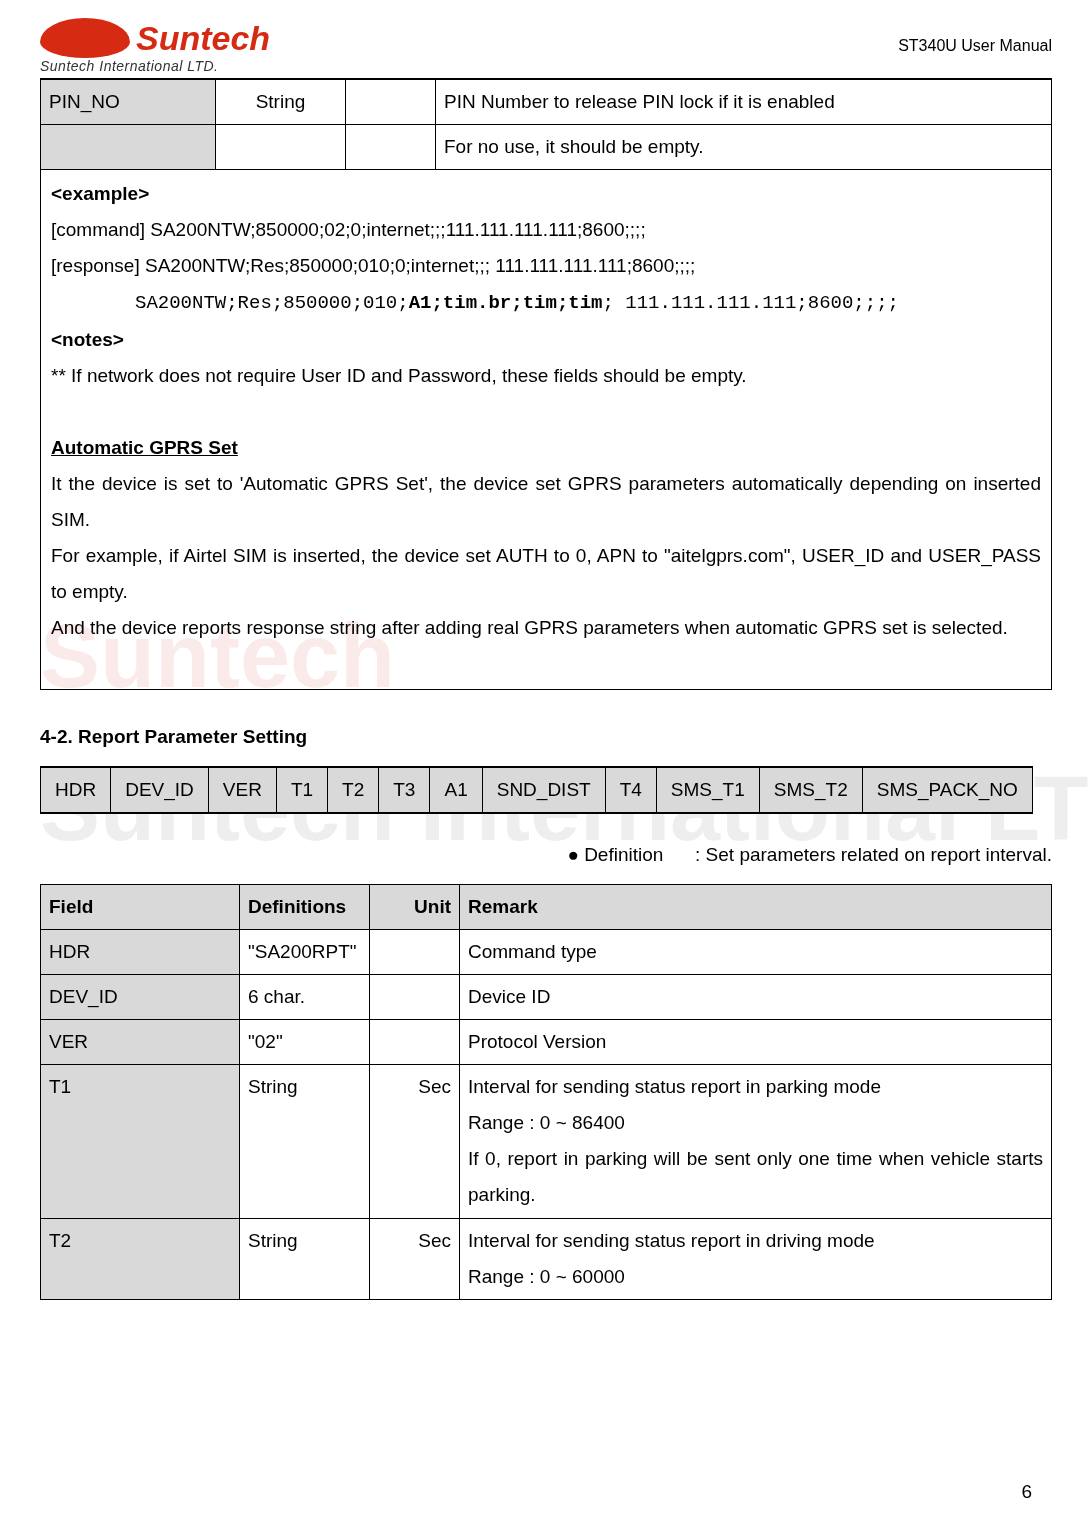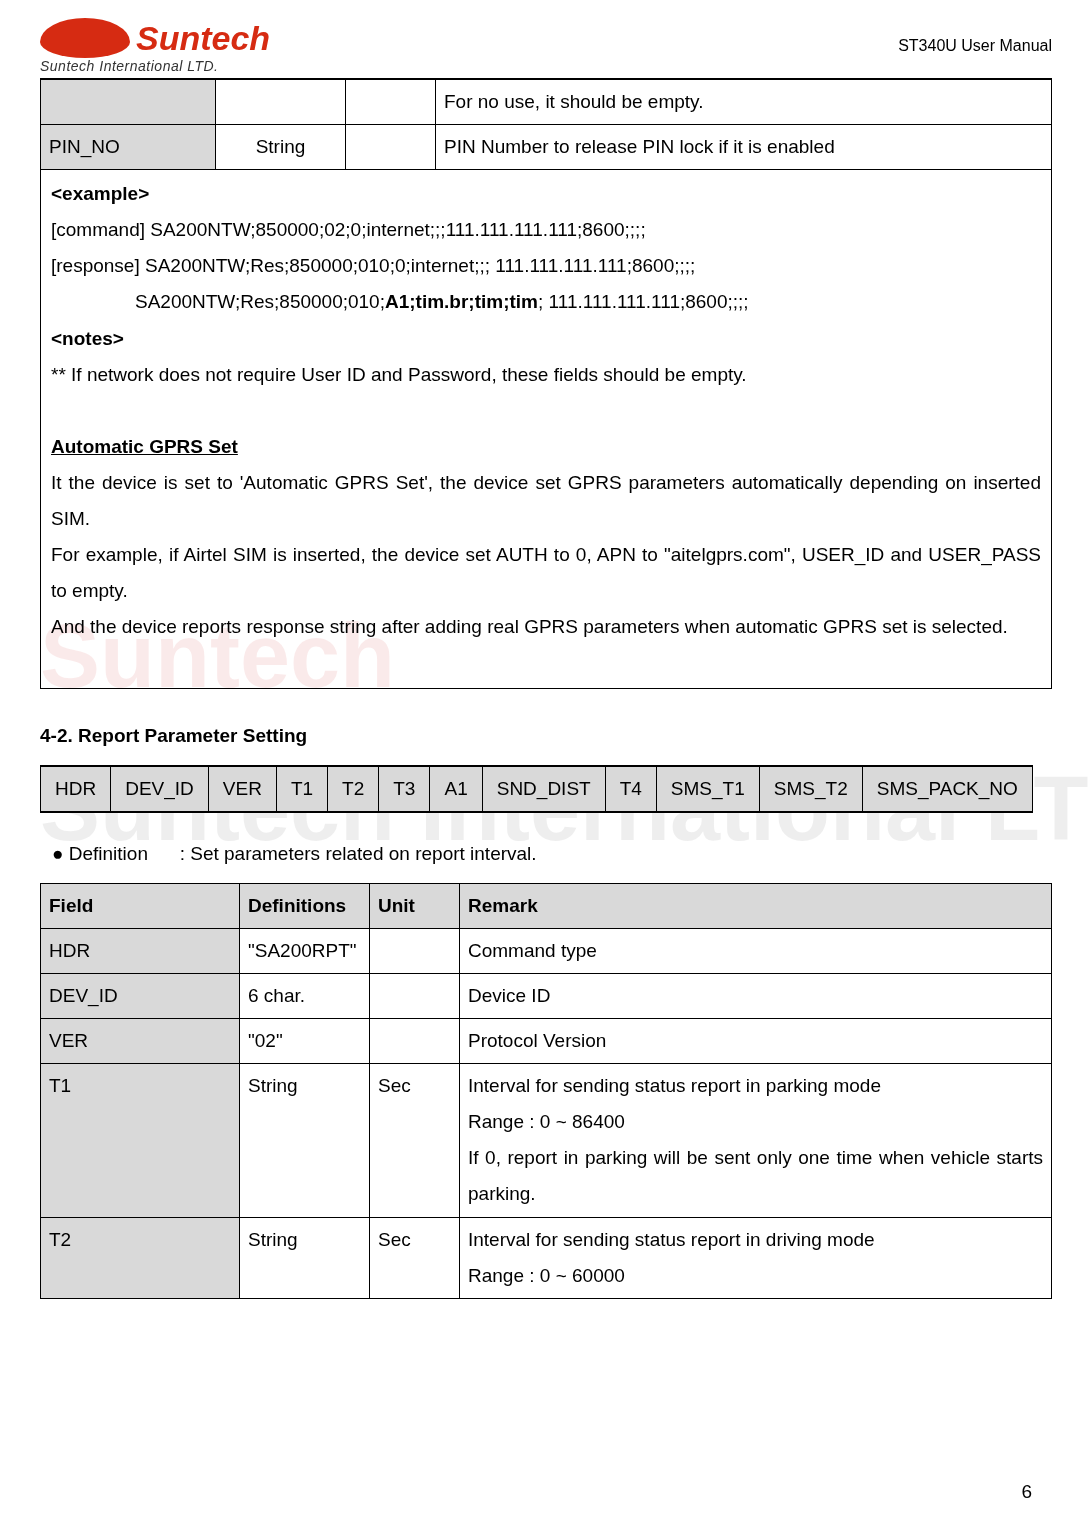--- a/index.html
+++ b/index.html
@@ -68,38 +68,38 @@
       line-height: 1.9;
     }
     .center { text-align: center; }
     .shade { background: #d9d9d9; }
     .example-cell {
       padding: 6px 10px !important;
       line-height: 2.0;
       text-align: justify;
     }
     .example-cell p { margin-bottom: 0; }
-    .indent { padding-left: 84px; display:inline-block; }
+    .indent { padding-left: 84px; display:inline-block;font-family:Liberation Mono, monospace; }
     .section-title {
       font-weight: bold;
       margin: 36px 0 18px 0;
     }
     .struct-table { border-collapse: collapse; margin-bottom: 2px; border-top: 2px solid #000; }
     .struct-table td {
       border: 1px solid #000;
       background: #d9d9d9;
       text-align: center;
       padding: 6px 14px;
       line-height: 1.7;
     }
     .struct-bottom { border-bottom: 2px solid #000; }
-    .def-line { margin: 30px 0 18px 12px; }
+    .def-line { margin: 30px 0 18px 4px; text-align: right; }
     .def-table td.col-field { width: 199px; }
     .def-table td.col-def { width: 130px; text-align: left; }
-    .def-table td.col-unit { width: 90px; text-align: left; }
+    .def-table td.col-unit { width: 90px; text-align: right; }
     .pg-num { position:absolute; bottom: 14px; right: 60px; font-size: 19px; }
     .u { text-decoration: underline; }
     .just { text-align: justify; }
   </style>
 </head>
 <body>
 
 <div class="watermark">
   <div class="watermark-line1">Suntech</div>
   <div class="watermark-line2">Suntech International LTD.</div>
@@ -114,30 +114,30 @@
         <span class="logo-text">Suntech</span>
       </div>
       <span class="logo-sub">Suntech International LTD.</span>
     </div>
     <span class="doc-title">ST340U User Manual</span>
   </div>
 
   <table class="bordered">
     <tbody>
         <tr>
+      <td class="shade">PIN_NO</td>
+      <td class="center">String</td>
+      <td class="center"></td>
+      <td>PIN Number to release PIN lock if it is enabled</td>
+    </tr>
+    <tr>
       <td class="shade" style="width:175px;"></td>
       <td class="center" style="width:130px;"></td>
       <td class="center" style="width:90px;"></td>
       <td>For no use, it should be empty.</td>
-    </tr>
-    <tr>
-      <td class="shade">PIN_NO</td>
-      <td class="center">String</td>
-      <td class="center"></td>
-      <td>PIN Number to release PIN lock if it is enabled</td>
     </tr>
     <tr>
       <td colspan="4" class="example-cell">
         <p><b>&lt;example&gt;</b></p>
         <p>[command] SA200NTW;850000;02;0;internet;;;111.111.111.111;8600;;;;</p>
         <p>[response] SA200NTW;Res;850000;010;0;internet;;; 111.111.111.111;8600;;;;</p>
         <p><span class="indent"><span>SA200NTW;Res;850000;010;</span><b>A1;tim.br;tim;tim</b><span>; 111.111.111.111;8600;;;;</span></span></p>
         <p><b>&lt;notes&gt;</b></p>
         <p>** If network does not require User ID and Password, these fields should be empty.</p>
         <p>&nbsp;</p>

